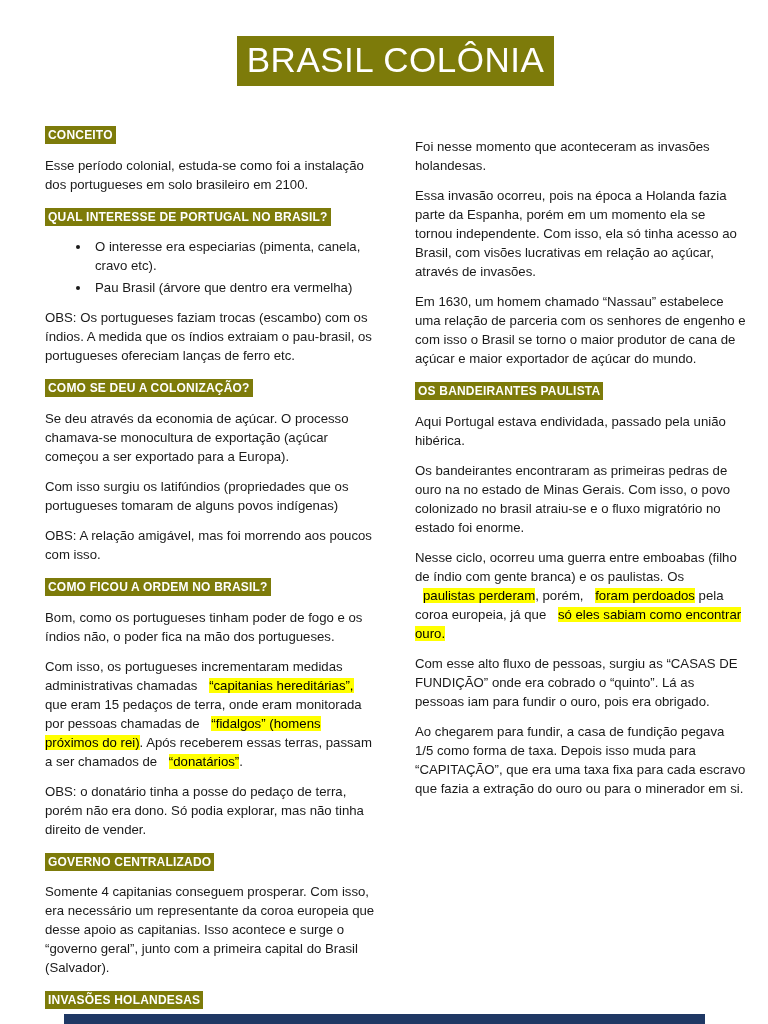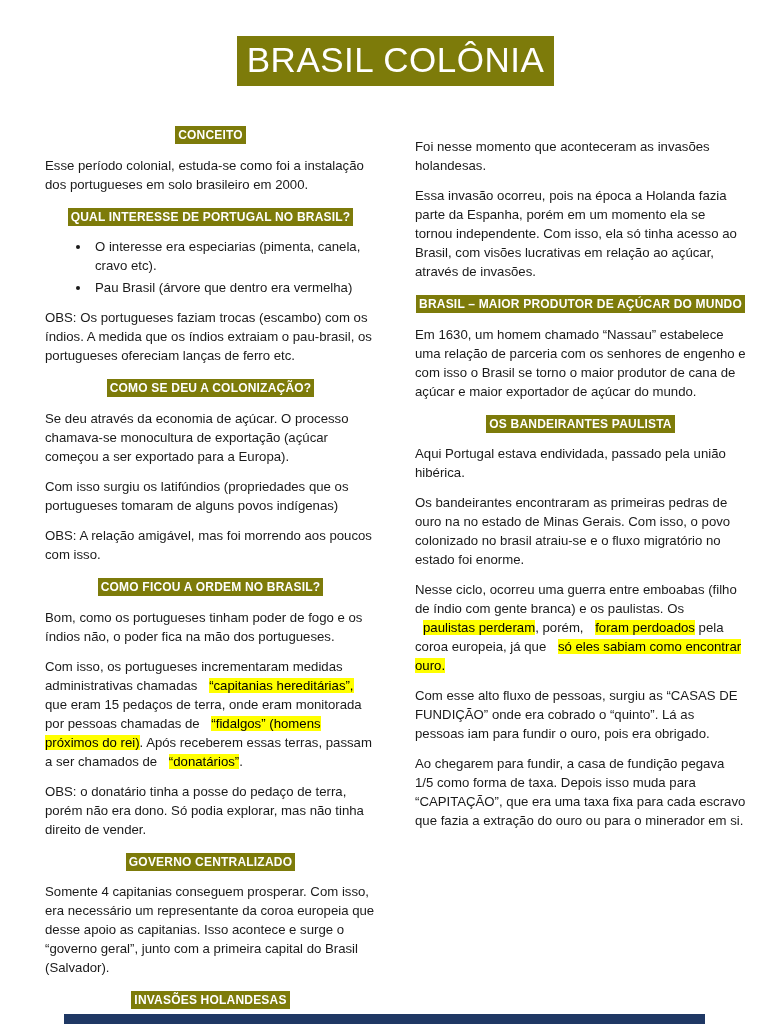--- a/index.html
+++ b/index.html
@@ -34,21 +34,21 @@
     line-height:1.15;
     font-weight:400;
   }
   .cols{
     display:flex;
     gap:39px;
     align-items:flex-start;
   }
   .col{flex:1 1 0;min-width:0;font-size:13.2px;line-height:1.44;}
   .col-right{padding-top:25px;}
-  .h-wrap{text-align:center;margin:13px 0 11px 0;}
+  .h-wrap{margin:13px 0 11px 0;}
   .sec-h{
     display:inline;
     background:var(--accent);
     color:#ffffff;
     font-size:12px;
     font-weight:700;
     letter-spacing:0.2px;
     padding:2px 3px;
     line-height:1.55;
     text-transform:uppercase;
@@ -69,21 +69,21 @@
 </head>
 <body>
 
 <div class="page">
   <div class="doc-header">
     <span class="doc-title">BRASIL COLÔNIA</span>
   </div>
   <div class="cols">
     <div class="col col-left">
         <div class="h-wrap"><span class="sec-h">CONCEITO</span></div>
-        <p class="para"><span class="">Esse período colonial, estuda-se como foi a instalação dos portugueses em solo brasileiro em 2000.</span></p>
+        <p class="para"><span class="">Esse período colonial, estuda-se como foi a instalação dos portugueses em solo brasileiro em 2100.</span></p>
         <div class="h-wrap"><span class="sec-h">QUAL INTERESSE DE PORTUGAL NO BRASIL?</span></div>
         <ul class="bullets">
           <li>O interesse era especiarias (pimenta, canela, cravo etc).</li>
           <li>Pau Brasil (árvore que dentro era vermelha)</li>
         </ul>
         <p class="para"><span class="">OBS: Os portugueses faziam trocas (escambo) com os índios. A medida que os índios extraiam o pau-brasil, os portugueses ofereciam lanças de ferro etc.</span></p>
         <div class="h-wrap"><span class="sec-h">COMO SE DEU A COLONIZAÇÃO?</span></div>
         <p class="para"><span class="">Se deu através da economia de açúcar. O processo chamava-se monocultura de exportação (açúcar começou a ser exportado para a Europa).</span></p>
         <p class="para"><span class="">Com isso surgiu os latifúndios (propriedades que os portugueses tomaram de alguns povos indígenas)</span></p>
         <p class="para"><span class="">OBS: A relação amigável, mas foi morrendo aos poucos com isso.</span></p>
@@ -92,21 +92,20 @@
         <p class="para"><span class="">Com isso, os portugueses incrementaram medidas administrativas chamadas </span><span class="hl">“capitanias hereditárias”,</span><span class=""> que eram 15 pedaços de terra, onde eram monitorada por pessoas chamadas de </span><span class="hl">“fidalgos” (homens próximos do rei)</span><span class="">. Após receberem essas terras, passam a ser chamados de </span><span class="hl">“donatários”</span><span class="">.</span></p>
         <p class="para"><span class="">OBS: o donatário tinha a posse do pedaço de terra, porém não era dono. Só podia explorar, mas não tinha direito de vender.</span></p>
         <div class="h-wrap"><span class="sec-h">GOVERNO CENTRALIZADO</span></div>
         <p class="para"><span class="">Somente 4 capitanias conseguem prosperar. Com isso, era necessário um representante da coroa europeia que desse apoio as capitanias. Isso acontece e surge o “governo geral”, junto com a primeira capital do Brasil (Salvador).</span></p>
         <div class="h-wrap"><span class="sec-h">INVASÕES HOLANDESAS</span></div>
         <p class="para"><span class="">Em 1580, morre o rei de Portugal, porém ele não tinha filho. Então, o sucessor foi um parente dele, o problema foi que esse parente era rei da Espanha.</span></p>
       </div>
     <div class="col col-right">
         <p class="para"><span class="">Foi nesse momento que aconteceram as invasões holandesas.</span></p>
         <p class="para"><span class="">Essa invasão ocorreu, pois na época a Holanda fazia parte da Espanha, porém em um momento ela se tornou independente. Com isso, ela só tinha acesso ao Brasil, com visões lucrativas em relação ao açúcar, através de invasões.</span></p>
-        <div class="h-wrap"><span class="sec-h">BRASIL – MAIOR PRODUTOR DE AÇÚCAR DO MUNDO</span></div>
         <p class="para"><span class="">Em 1630, um homem chamado “Nassau” estabelece uma relação de parceria com os senhores de engenho e com isso o Brasil se torno o maior produtor de cana de açúcar e maior exportador de açúcar do mundo.</span></p>
         <div class="h-wrap"><span class="sec-h">OS BANDEIRANTES PAULISTA</span></div>
         <p class="para"><span class="">Aqui Portugal estava endividada, passado pela união hibérica.</span></p>
         <p class="para"><span class="">Os bandeirantes encontraram as primeiras pedras de ouro na no estado de Minas Gerais. Com isso, o povo colonizado no brasil atraiu-se e o fluxo migratório no estado foi enorme.</span></p>
         <p class="para"><span class=""> Nesse ciclo, ocorreu uma guerra entre emboabas (filho de índio com gente branca) e os paulistas. Os </span><span class="hl">paulistas perderam</span><span class="">, porém, </span><span class="hl">foram perdoados</span><span class=""> pela coroa europeia, já que </span><span class="hl">só eles sabiam como encontrar ouro.</span></p>
         <p class="para"><span class="">Com esse alto fluxo de pessoas, surgiu as “CASAS DE FUNDIÇÃO” onde era cobrado o “quinto”. Lá as pessoas iam para fundir o ouro, pois era obrigado.</span></p>
         <p class="para"><span class="">Ao chegarem para fundir, a casa de fundição pegava 1/5 como forma de taxa. Depois isso muda para “CAPITAÇÃO”, que era uma taxa fixa para cada escravo que fazia a extração do ouro ou para o minerador em si.</span></p>
       </div>
   </div>
   <div class="footer-bar"></div>

